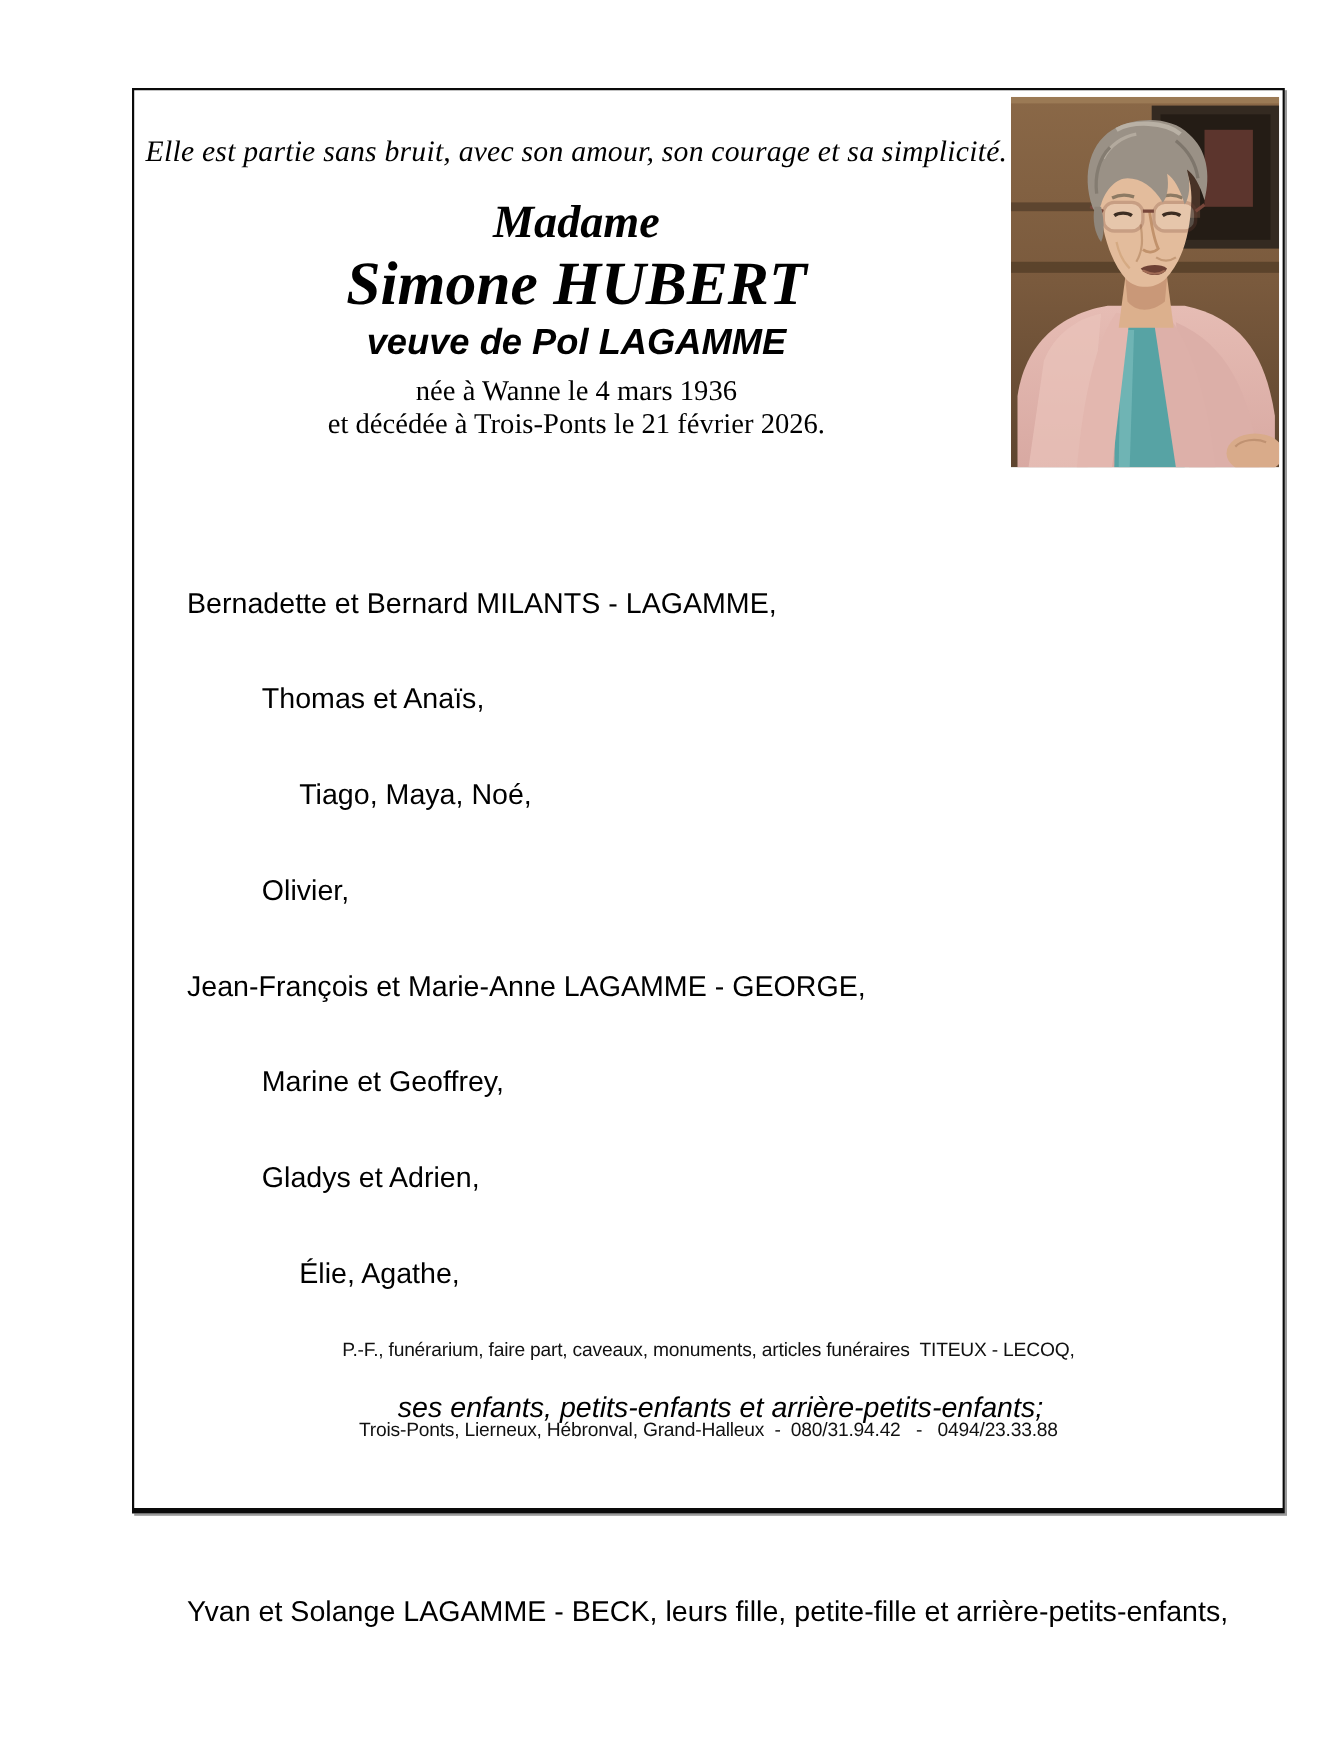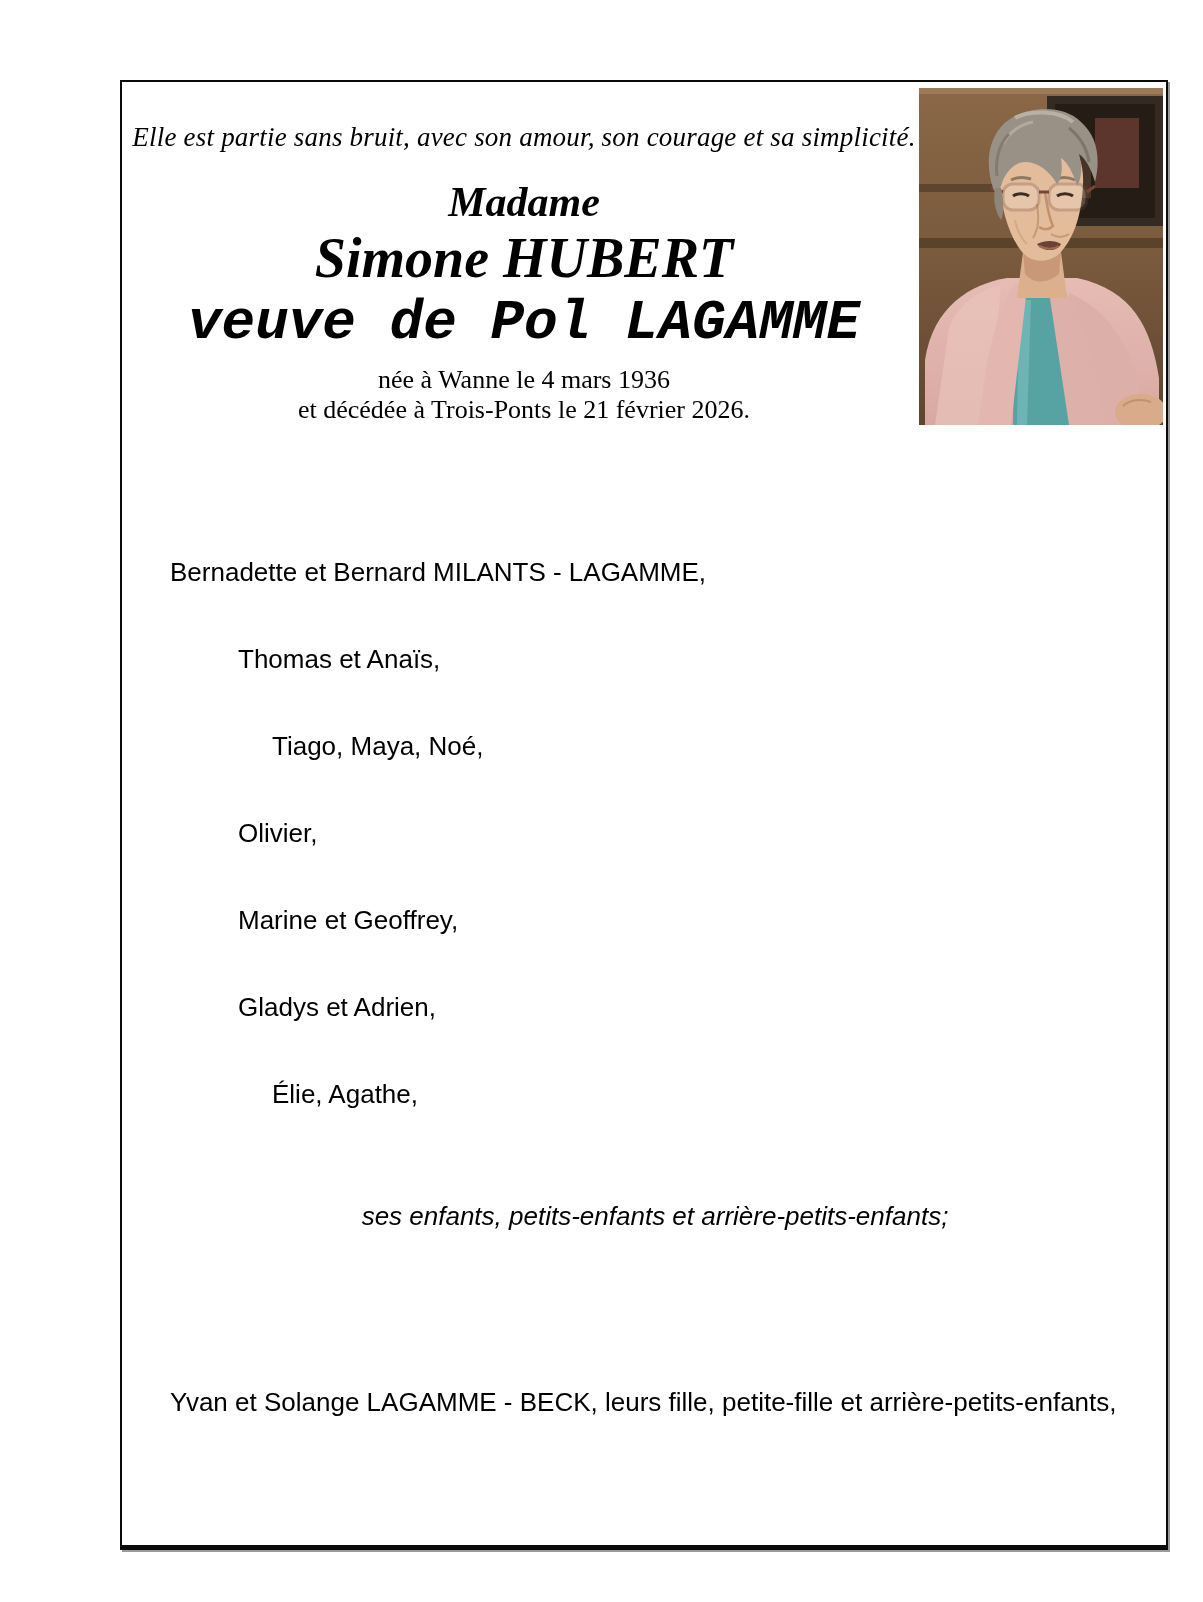--- a/index.html
+++ b/index.html
@@ -8,21 +8,21 @@
     width:1203px; height:1602px;
     background:#ffffff;
     color:#000;
     font-family:"Liberation Sans", sans-serif;
     position:relative;
     overflow:hidden;
   }
   .sheet {
     position:absolute;
     left:120px; top:80px;
-    width:1048px; height:1470px;
+    width:1048px; height:1296px;
     background:#ffffff;
     border:2px solid #0a0a0a;
     border-bottom:5px solid #0a0a0a;
     box-shadow:2px 2px 0 #9a9a9a;
   }
   .photo-wrap {
     position:absolute;
     top:6px; right:3px;
     width:244px; height:337px;
     overflow:hidden;
@@ -49,23 +49,23 @@
   }
   .title-name {
     margin-top:4px;
     font-family:"Liberation Serif", serif;
     font-style:italic; font-weight:bold;
     font-size:56px;
     line-height:1.05;
   }
   .title-relation {
     margin-top:6px;
-    font-family:Liberation Mono, monospace;
+    font-family:Liberation Sans, sans-serif;
     font-style:italic; font-weight:bold;
-    font-size:56px;
+    font-size:33px;
     line-height:1.05;
   }
   .birth-death {
     margin-top:12px;
     font-size:26px;
     line-height:30px;
     font-family:Liberation Serif, serif;
   }
 
   .body-block {
@@ -185,31 +185,36 @@
       <div>et décédée à Trois-Ponts le 21 février 2026.</div>
     </div>
   </div>
 
   <div class="body-block">
 
     <div class="fam-line ind0">Bernadette et Bernard MILANTS - LAGAMME,</div>
     <div class="fam-line ind1">Thomas et Anaïs,</div>
     <div class="fam-line ind2">Tiago, Maya, Noé,</div>
     <div class="fam-line ind1">Olivier,</div>
+    <div class="fam-line ind0">Jean-François et Marie-Anne LAGAMME - GEORGE,</div>
     <div class="fam-line ind1">Marine et Geoffrey,</div>
     <div class="fam-line ind1">Gladys et Adrien,</div>
     <div class="fam-line ind2">Élie, Agathe,</div>
 
     <div class="role-line">ses enfants, petits-enfants et arrière-petits-enfants;</div>
 
     <div class="gap-s"></div>
     <div class="plain-line">Yvan et Solange LAGAMME - BECK, leurs fille, petite-fille et arrière-petits-enfants,</div>
     
     
 
     
     
     
     
   </div>
 
+  <div class="footer-block">
+    <div>P.-F., funérarium, faire part, caveaux, monuments, articles funéraires  TITEUX - LECOQ,</div>
+    <div>Trois-Ponts, Lierneux, Hébronval, Grand-Halleux  -  080/31.94.42   -   0494/23.33.88</div>
+  </div>
 
 </div>
 
 </body></html>

